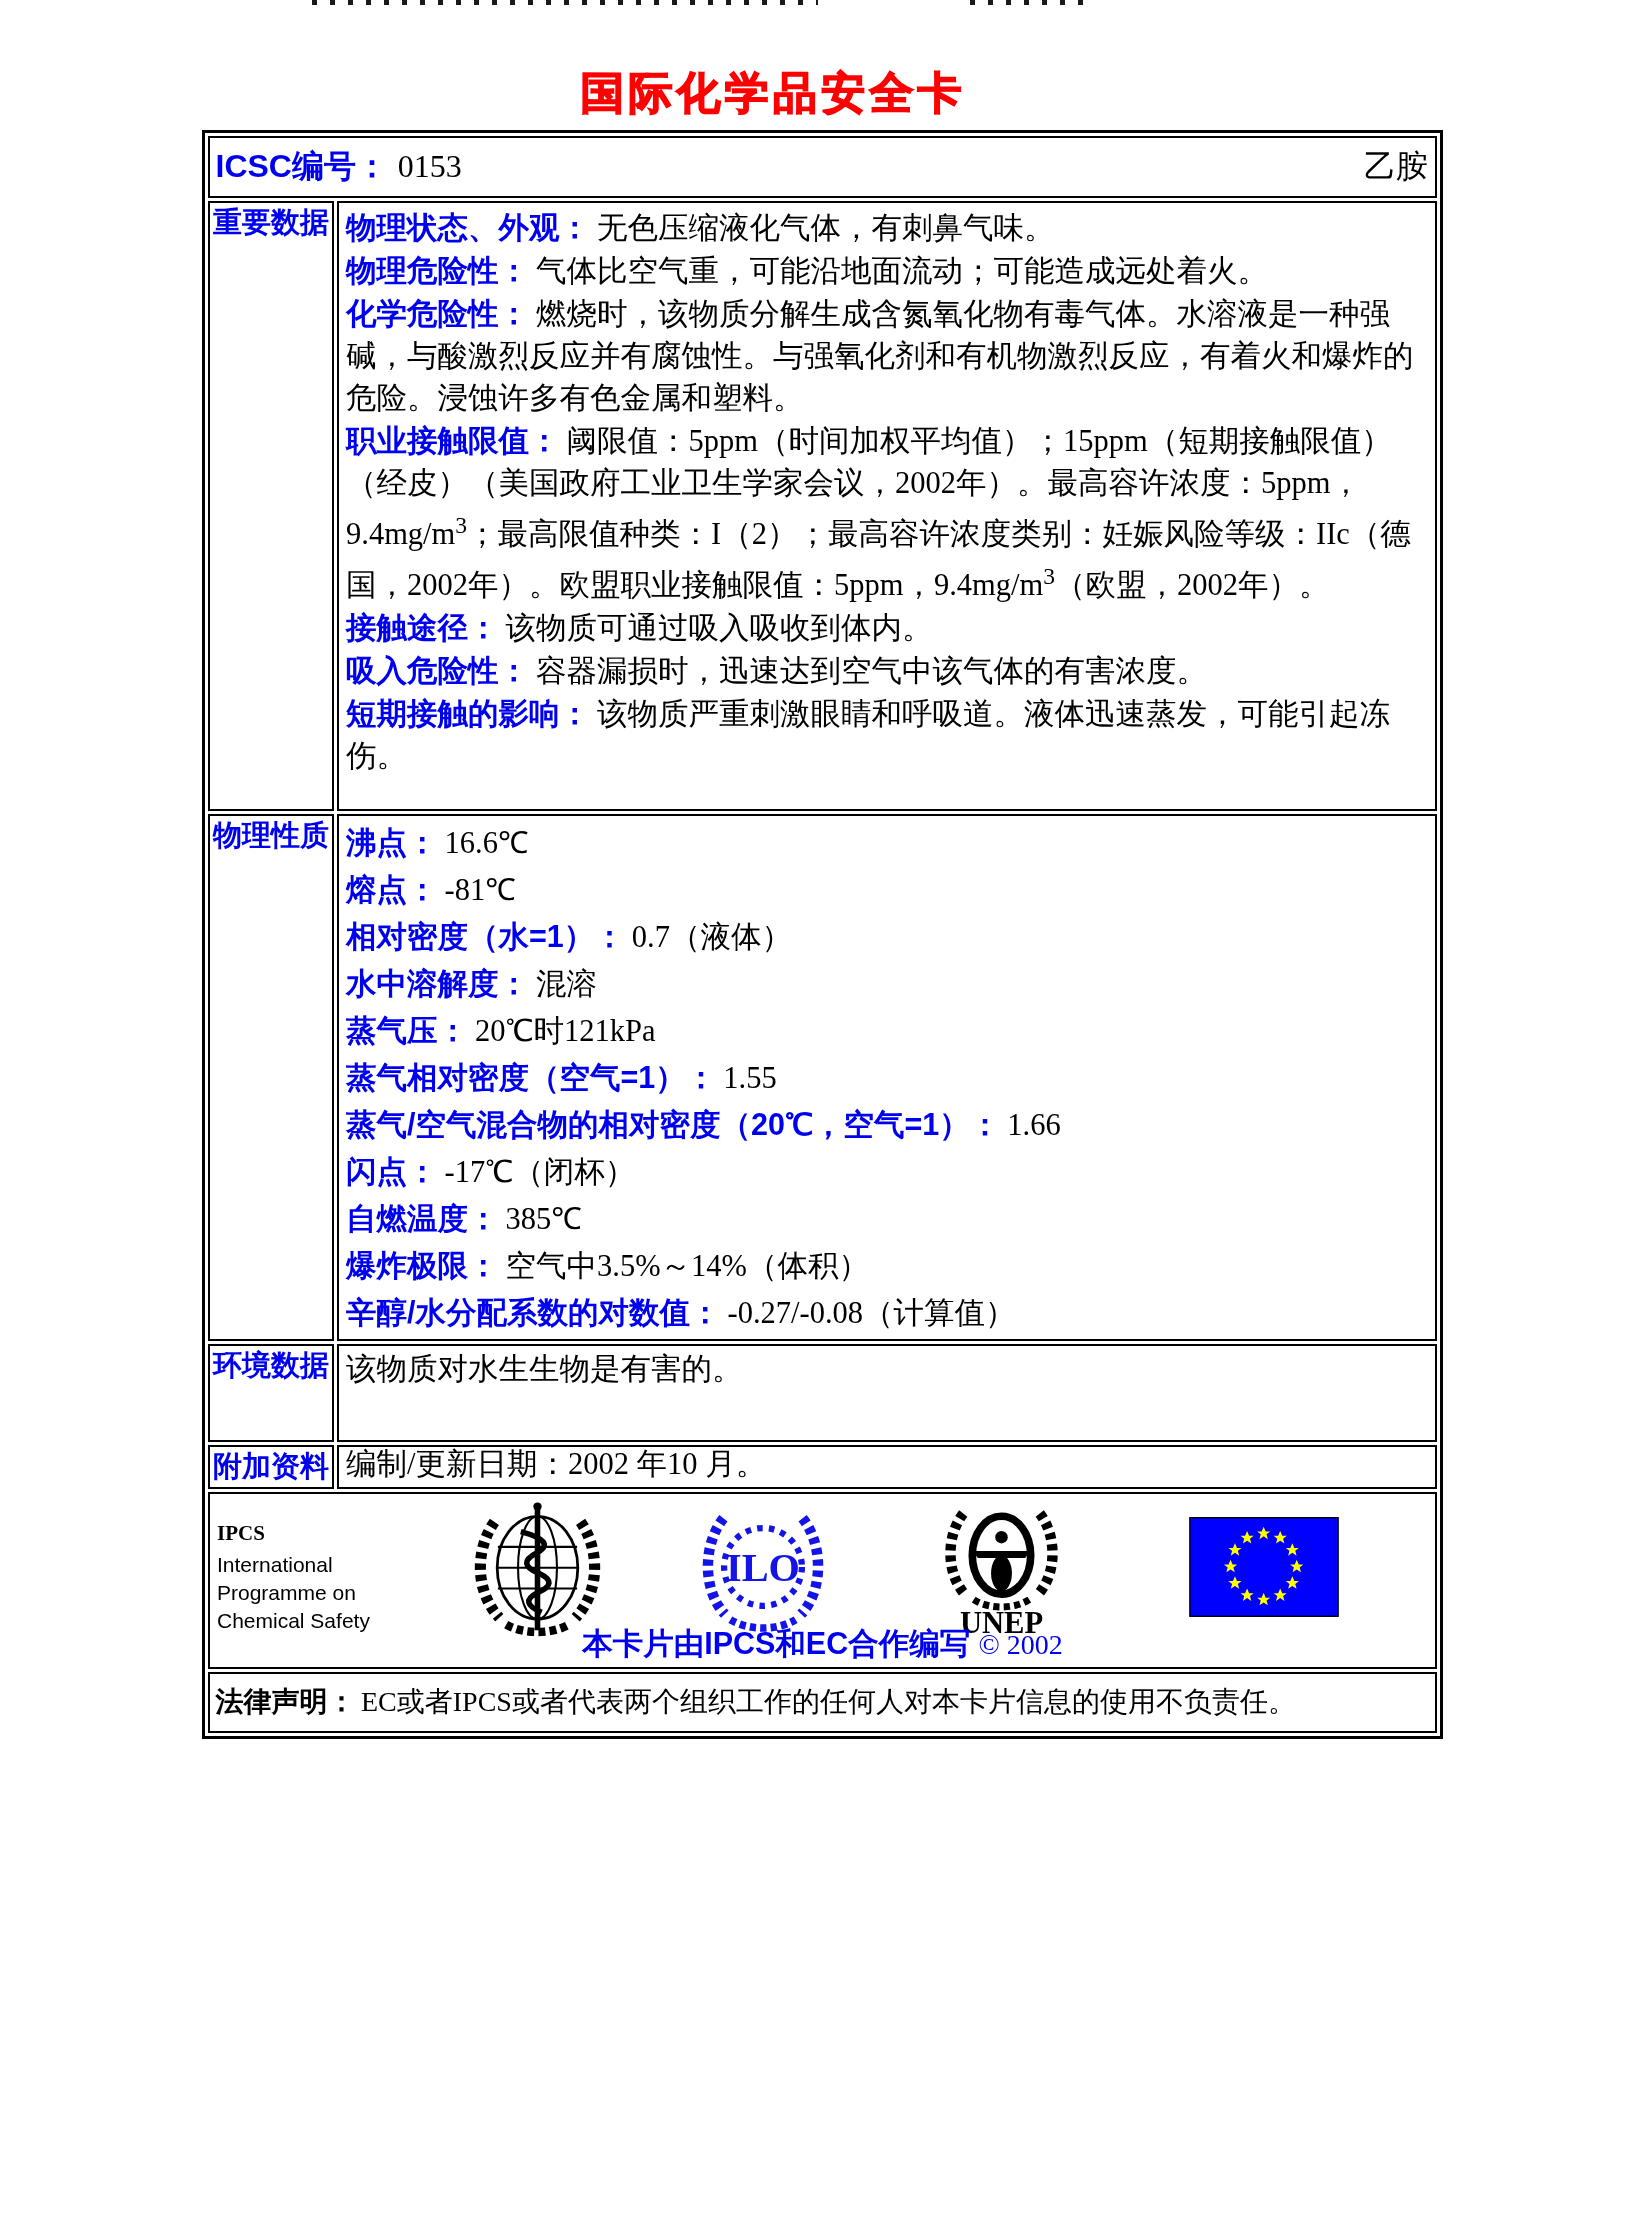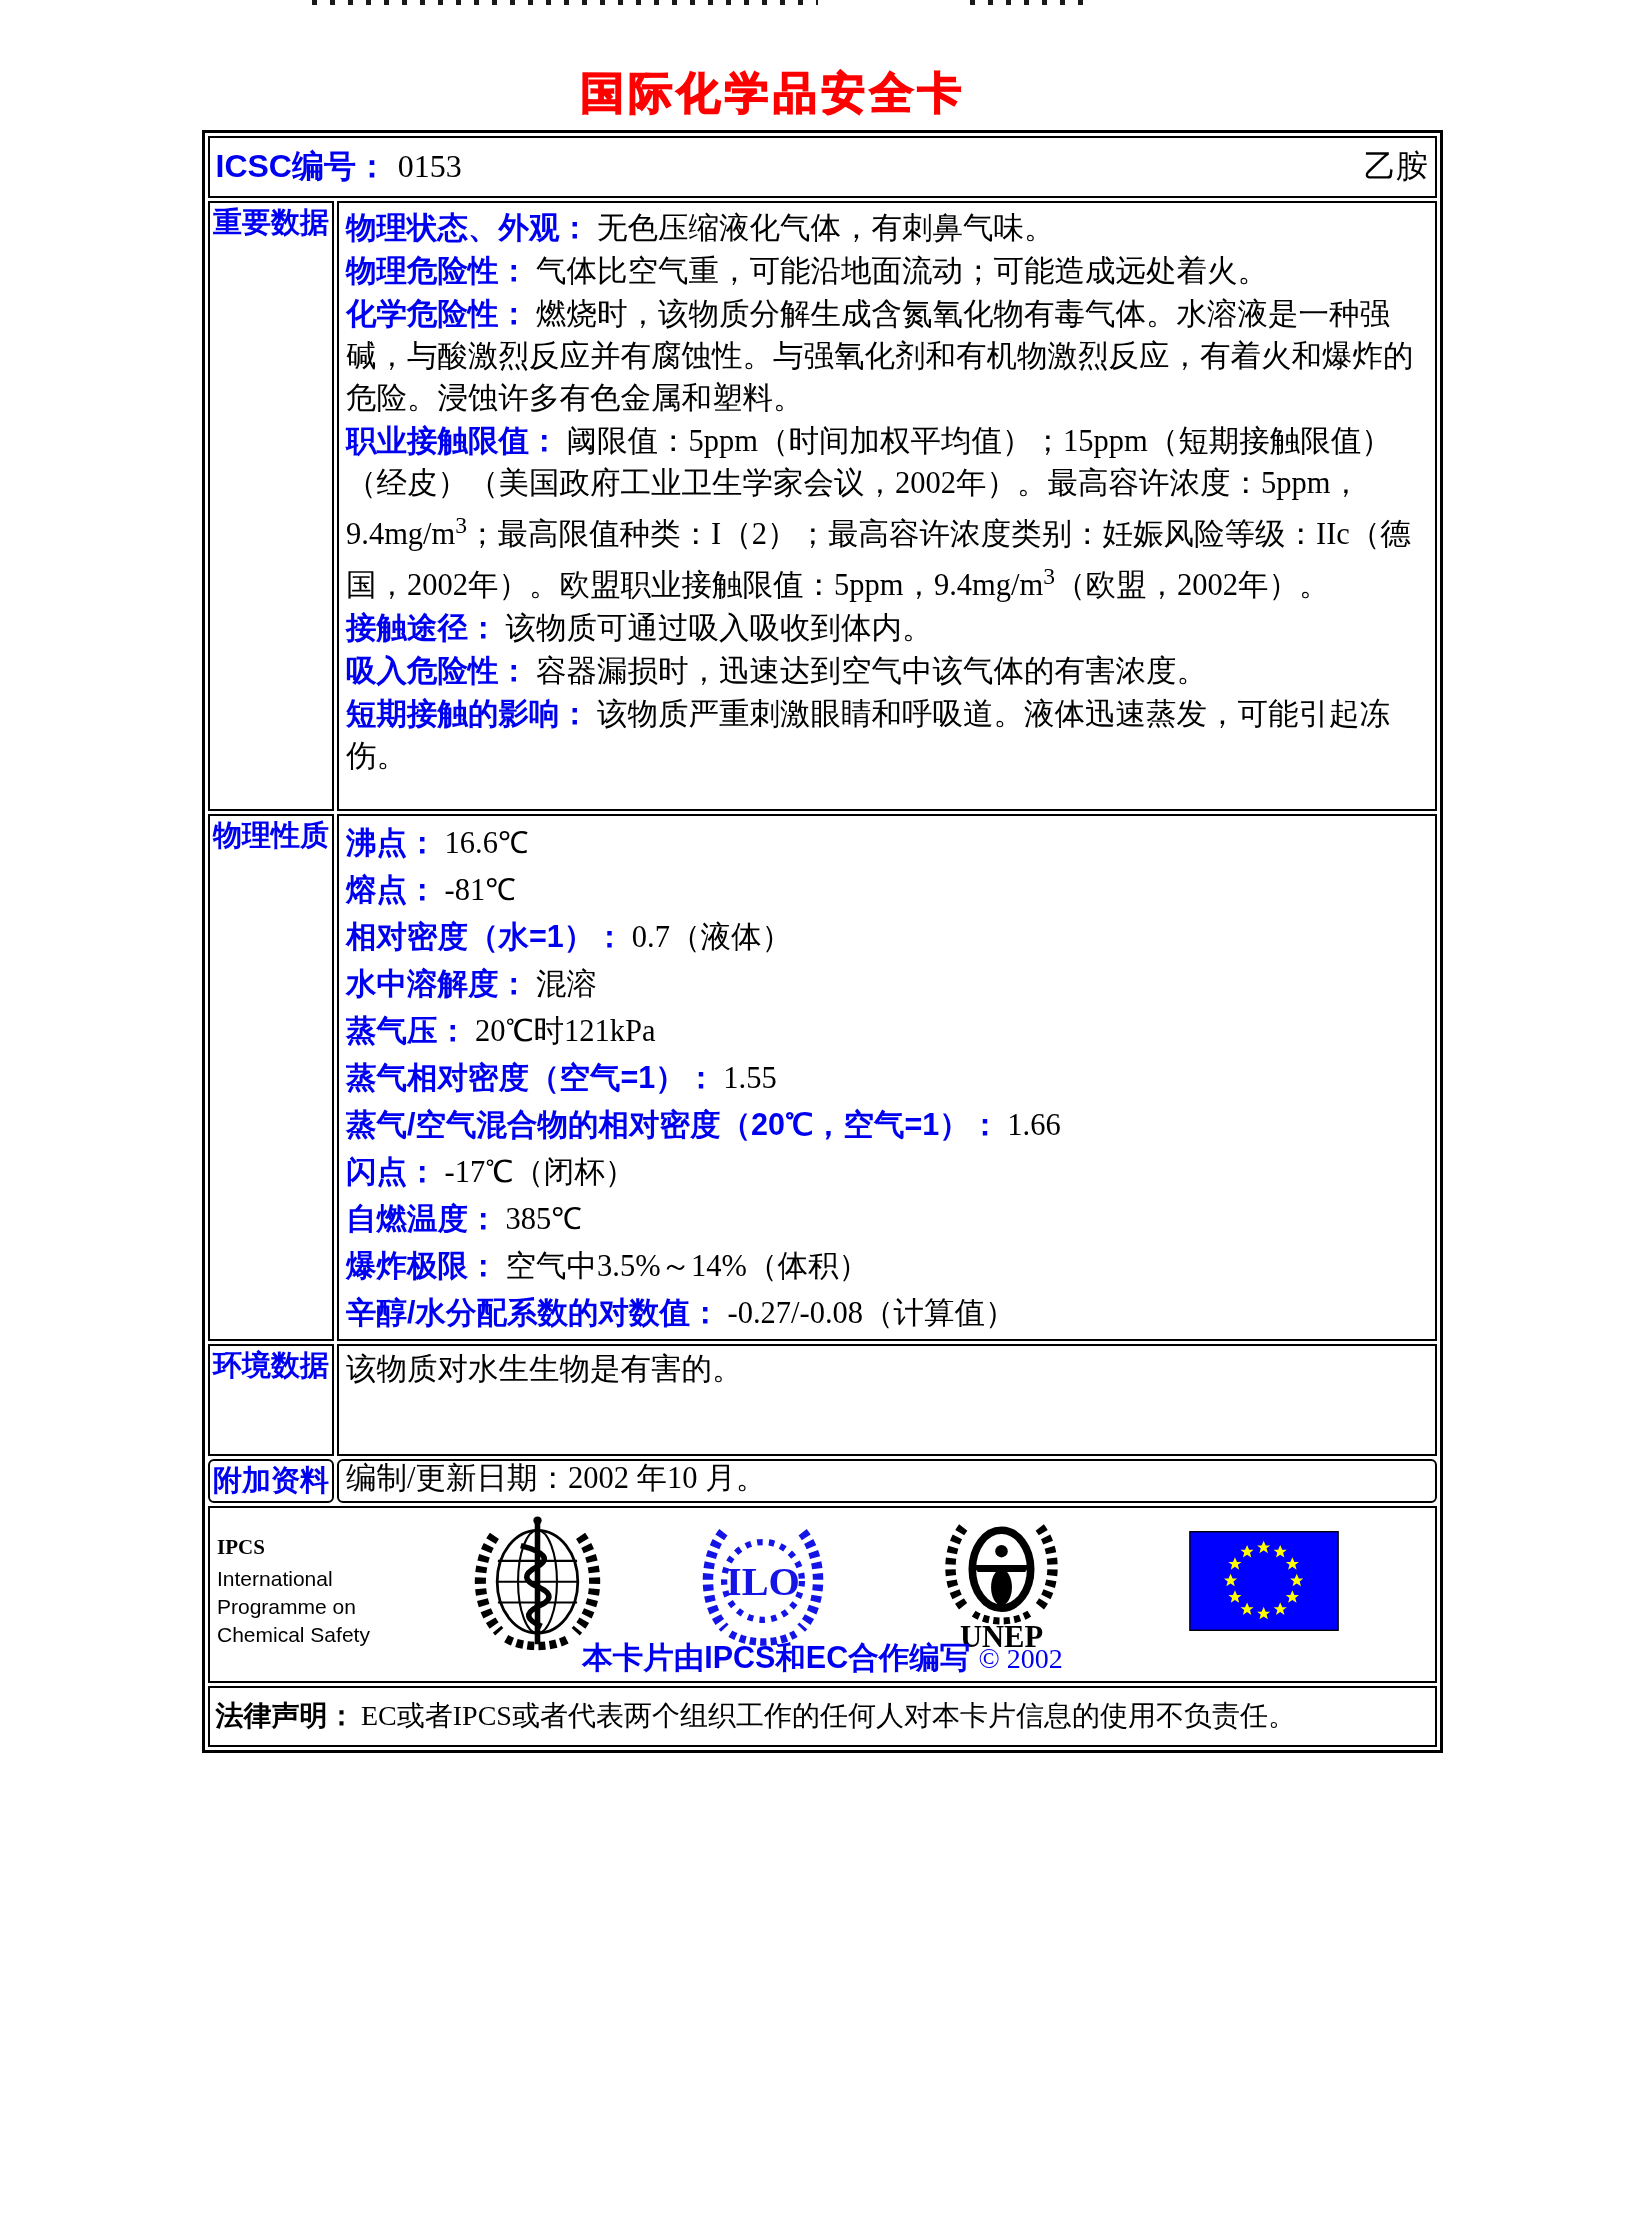--- a/index.html
+++ b/index.html
@@ -29,23 +29,23 @@
   table.card td{border:2.1px solid var(--ink);background:var(--paper);vertical-align:top;}
 
   td.side-label{vertical-align:middle;text-align:center;
     font-family:"Liberation Sans", sans-serif;font-weight:bold;
     font-size:29px;color:var(--blue);}
 
   
   .h-head{height:62px;}
   .h-important{height:610px;}
   .h-physical{height:523px;}
-  .h-environment{height:112px;}
+  .h-environment{height:98px;}
   .h-notes{height:72px;}
-  .h-additional{height:37px;border-radius:6px;}
+  .h-additional{height:37px;}
   .h-logos{height:177px;}
   .h-legal{height:61px;}
 
   .head-flex{display:flex;justify-content:space-between;align-items:center;
     height:100%;padding:0 7px 0 5.5px;font-size:32px;}
   .head-left{white-space:nowrap;}
   .head-left .lbl{font-family:"Liberation Sans", sans-serif;font-weight:bold;color:var(--blue);}
   .head-left .num{font-family:"Liberation Serif", serif;color:var(--ink);padding-left:9.7px;}
   .head-right{font-size:32px;}
 

